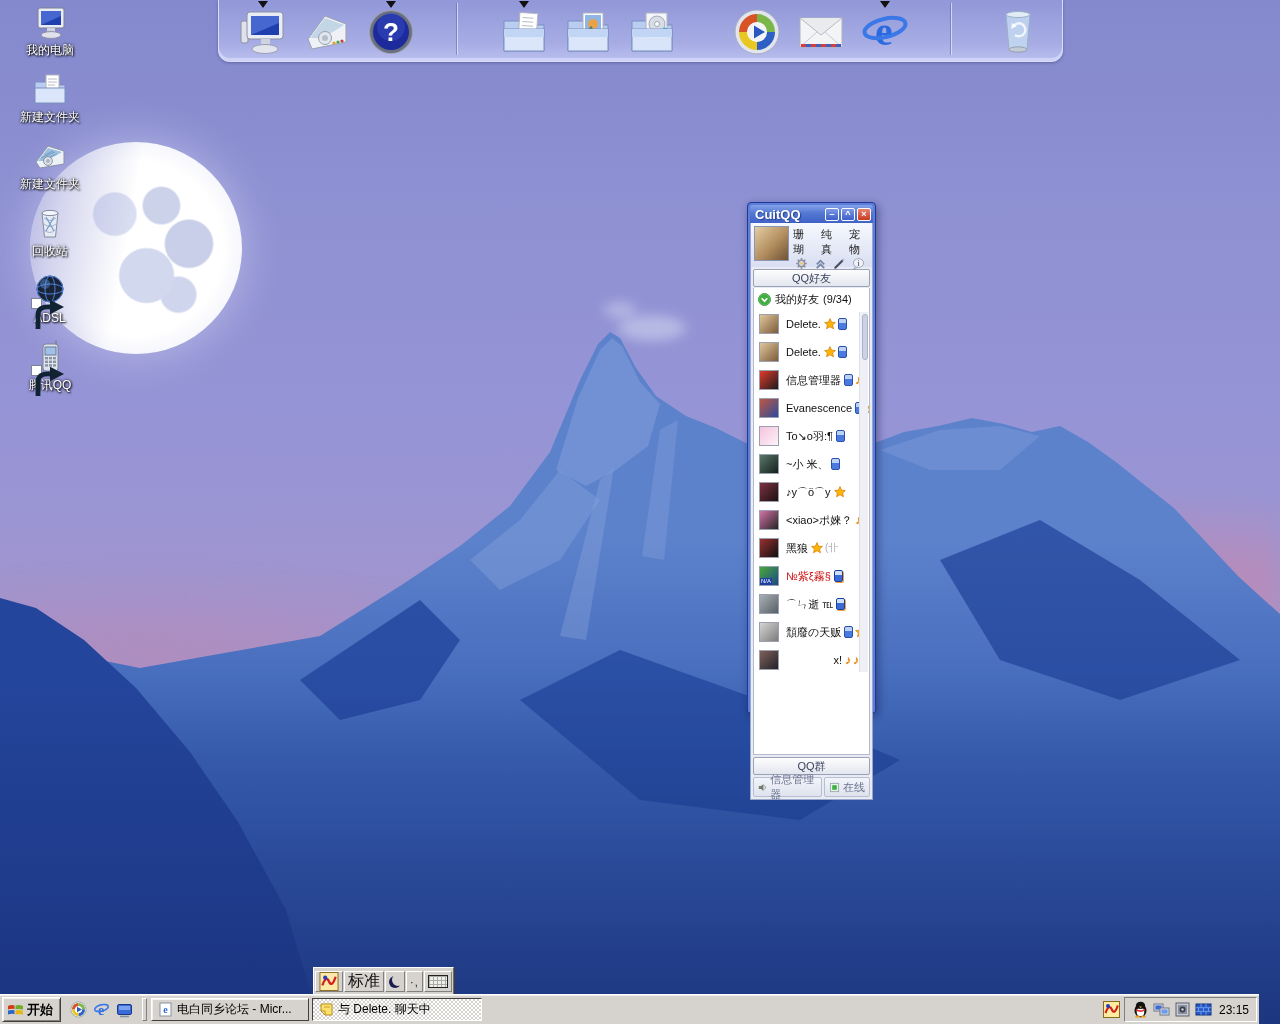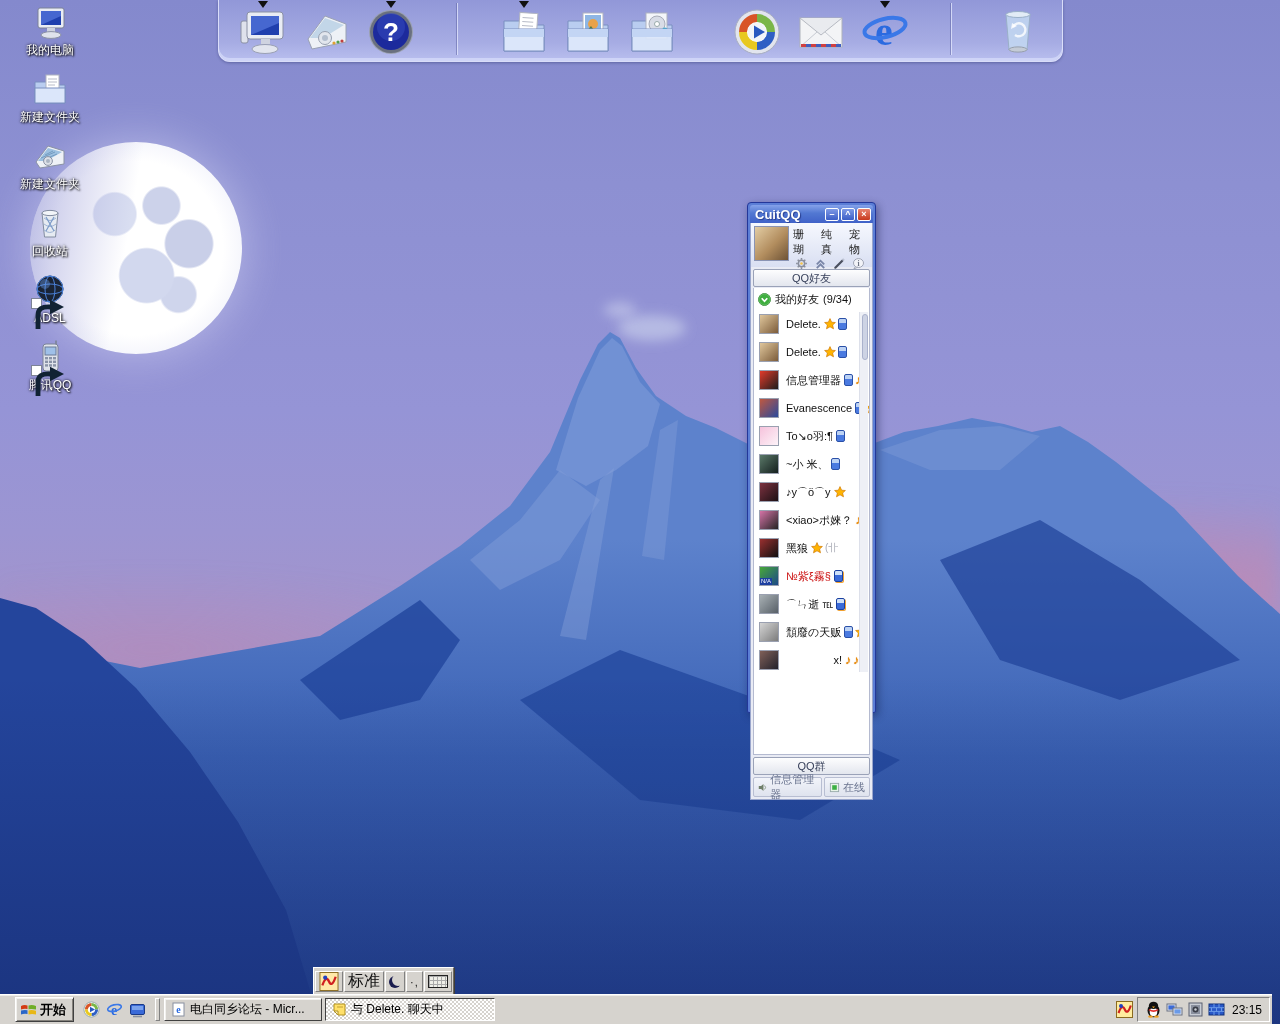--- a/index.html
+++ b/index.html
@@ -99,21 +99,21 @@
     background:#d6d3ce;display:flex;align-items:center;justify-content:center;padding:0 3px;cursor:pointer;}
   .imebar .mode{font-size:16px;color:#111;}
   .ime-logo{width:20px;height:19px;}
   .ime-moon{width:12px;height:12px;border-radius:50%;box-shadow:inset 3px -2px 0 0 #1a1c4e;background:transparent;}
   .ime-punct{font-size:11px;color:#111;letter-spacing:1px;}
   .ime-kbd{width:18px;height:11px;border:1px solid #222;background:#efefe8;
     background-image:linear-gradient(#aaa 1px,transparent 1px),linear-gradient(90deg,#aaa 1px,transparent 1px);
     background-size:4px 4px;}
   
   .taskbar{position:absolute;left:0;bottom:0;width:1259px;height:29px;background:#d6d3ce;border-top:1px solid #fff;
-    box-shadow:inset 0 1px 0 #eeede9;display:flex;align-items:center;padding-left:13px;}
+    box-shadow:inset 0 1px 0 #eeede9;display:flex;align-items:center;}
   .startbtn{margin-left:2px;height:23px;display:flex;align-items:center;gap:3px;padding:0 7px 0 4px;
     background:#d6d3ce;border:1px solid;border-color:#fff #404040 #404040 #fff;box-shadow:inset 1px 1px 0 #f2f1ee,inset -1px -1px 0 #85827c;cursor:pointer;}
   .startbtn .slabel{font-size:13px;font-weight:bold;color:#000;}
   .startbtn svg{width:17px;height:15px;}
   .ql{display:flex;align-items:center;gap:6px;margin-left:9px;}
   .ql .qlicon{width:17px;height:17px;cursor:pointer;}
   .ql .qlicon svg{width:17px;height:17px;display:block;}
   .tb-handle{width:3px;height:21px;margin:0 4px 0 9px;border:1px solid;border-color:#fff #808080 #808080 #fff;}
   .taskbtn{height:23px;display:flex;align-items:center;gap:4px;padding:0 6px;margin-right:3px;box-sizing:border-box;
     border:1px solid;border-color:#fff #404040 #404040 #fff;box-shadow:inset 1px 1px 0 #f2f1ee;background:#d6d3ce;

